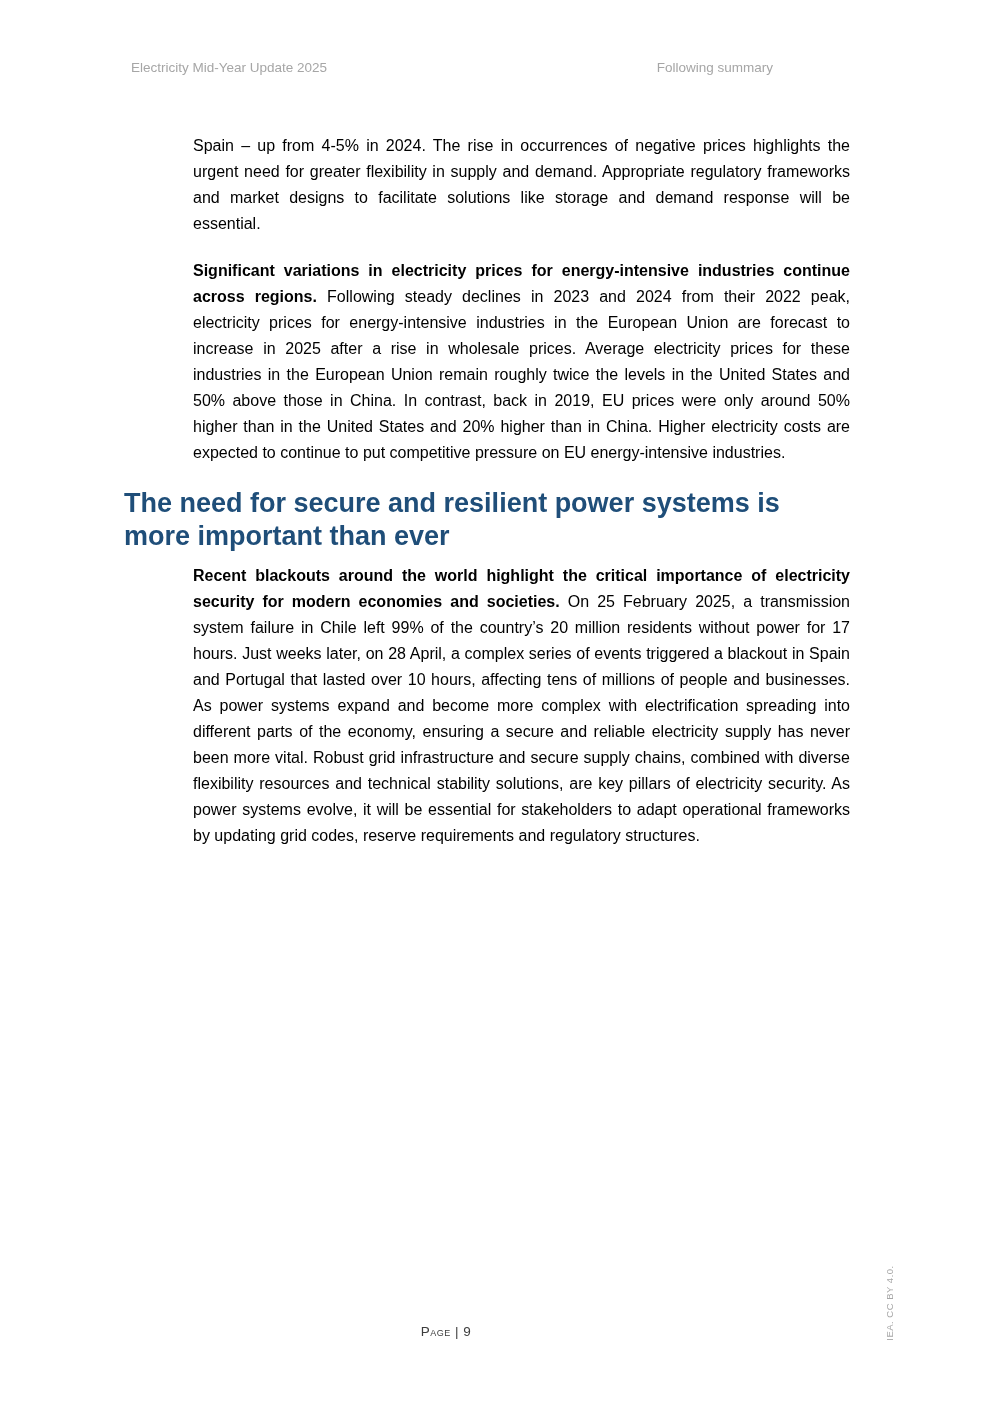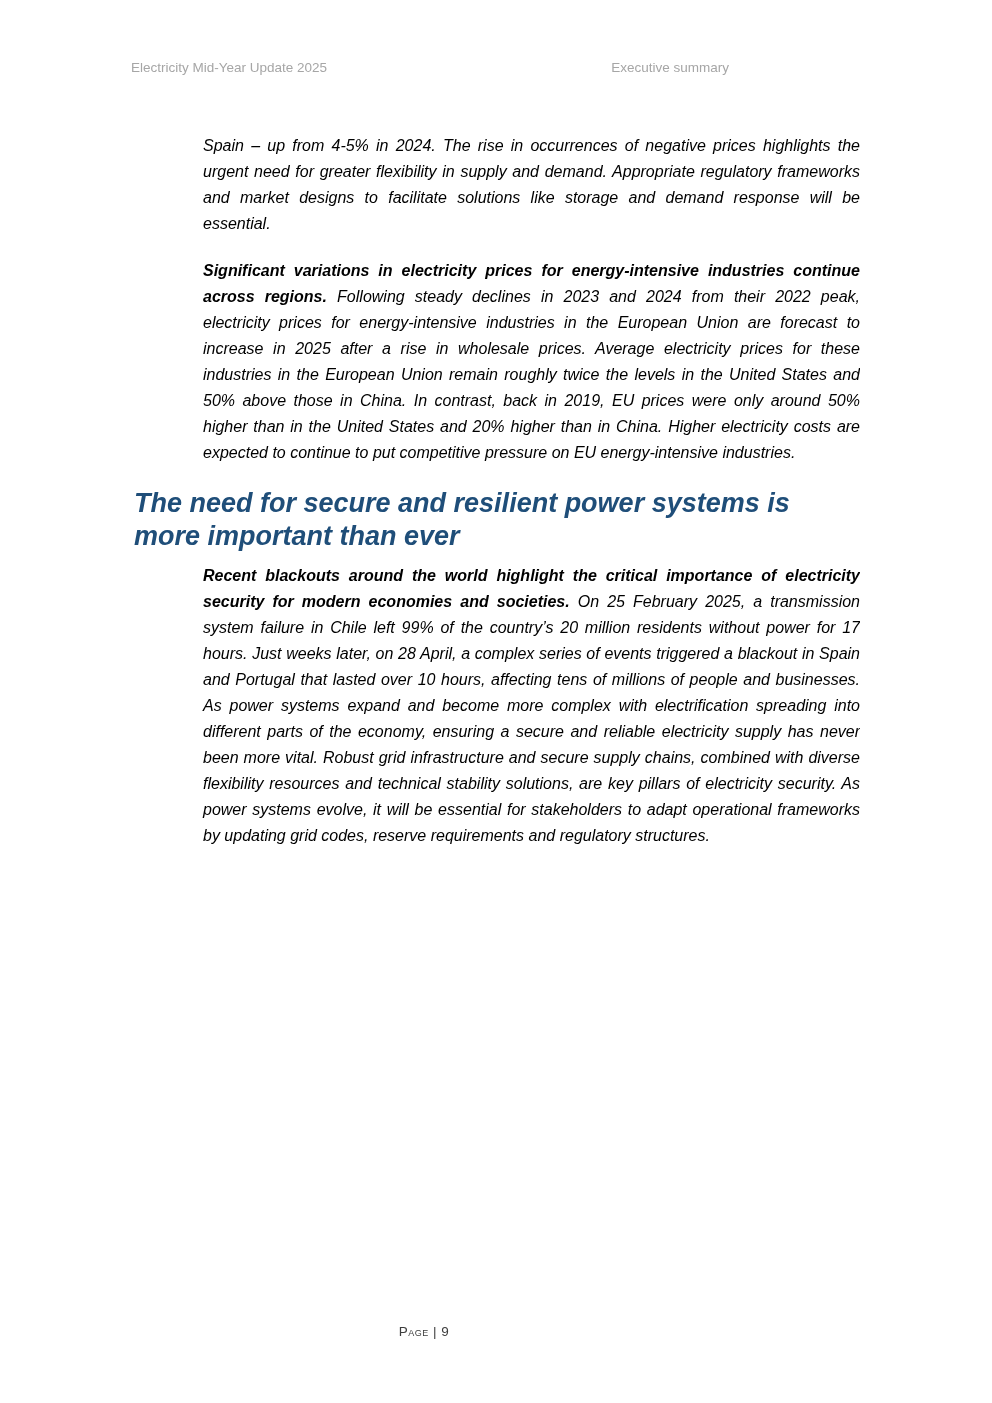--- a/index.html
+++ b/index.html
@@ -8,38 +8,38 @@
     background: #ffffff;
   }
   .page {
     position: relative;
     width: 860px;
     height: 1403px;
     background: #ffffff;
     font-family: "Liberation Sans", sans-serif;
     color: #000000;
     overflow: hidden;
+    padding-left: 44px;
   }
   .running-header {
     position: absolute;
     top: 60px;
     left: 131px;
     right: 131px;
     display: flex;
     justify-content: space-between;
     font-size: 13.5px;
     line-height: 16px;
     color: #a6a6a6;
   }
   .body-col {
     position: absolute;
     top: 133px;
-    left: 203px;
+    left: 193px;
     width: 657px;
-    font-style: italic;
   }
   .body-col p {
     margin: 0 0 21px 0;
     font-size: 16px;
     line-height: 26px;
     text-align: justify;
     color: #000000;
   }
   .body-col p .lead-bold {
     font-weight: bold;
@@ -75,21 +75,21 @@
     color: #a6a6a6;
   }
 </style>
 </head>
 <body>
 
 <div class="page">
 
   <div class="running-header">
     <span>Electricity Mid-Year Update 2025</span>
-    <span>Executive summary</span>
+    <span>Following summary</span>
   </div>
 
   <div class="body-col">
 
     <p>
       <span>Spain – up from 4-5% in 2024. The rise in occurrences of negative prices highlights the urgent need for greater flexibility in supply and demand. Appropriate regulatory frameworks and market designs to facilitate solutions like storage and demand response will be essential.</span>
     </p>
 
     <p>
       <span class="lead-bold">Significant variations in electricity prices for energy-intensive industries continue across regions.</span><span> Following steady declines in 2023 and 2024 from their 2022 peak, electricity prices for energy-intensive industries in the European Union are forecast to increase in 2025 after a rise in wholesale prices. Average electricity prices for these industries in the European Union remain roughly twice the levels in the United States and 50% above those in China. In contrast, back in 2019, EU prices were only around 50% higher than in the United States and 20% higher than in China. Higher electricity costs are expected to continue to put competitive pressure on EU energy-intensive industries.</span>

